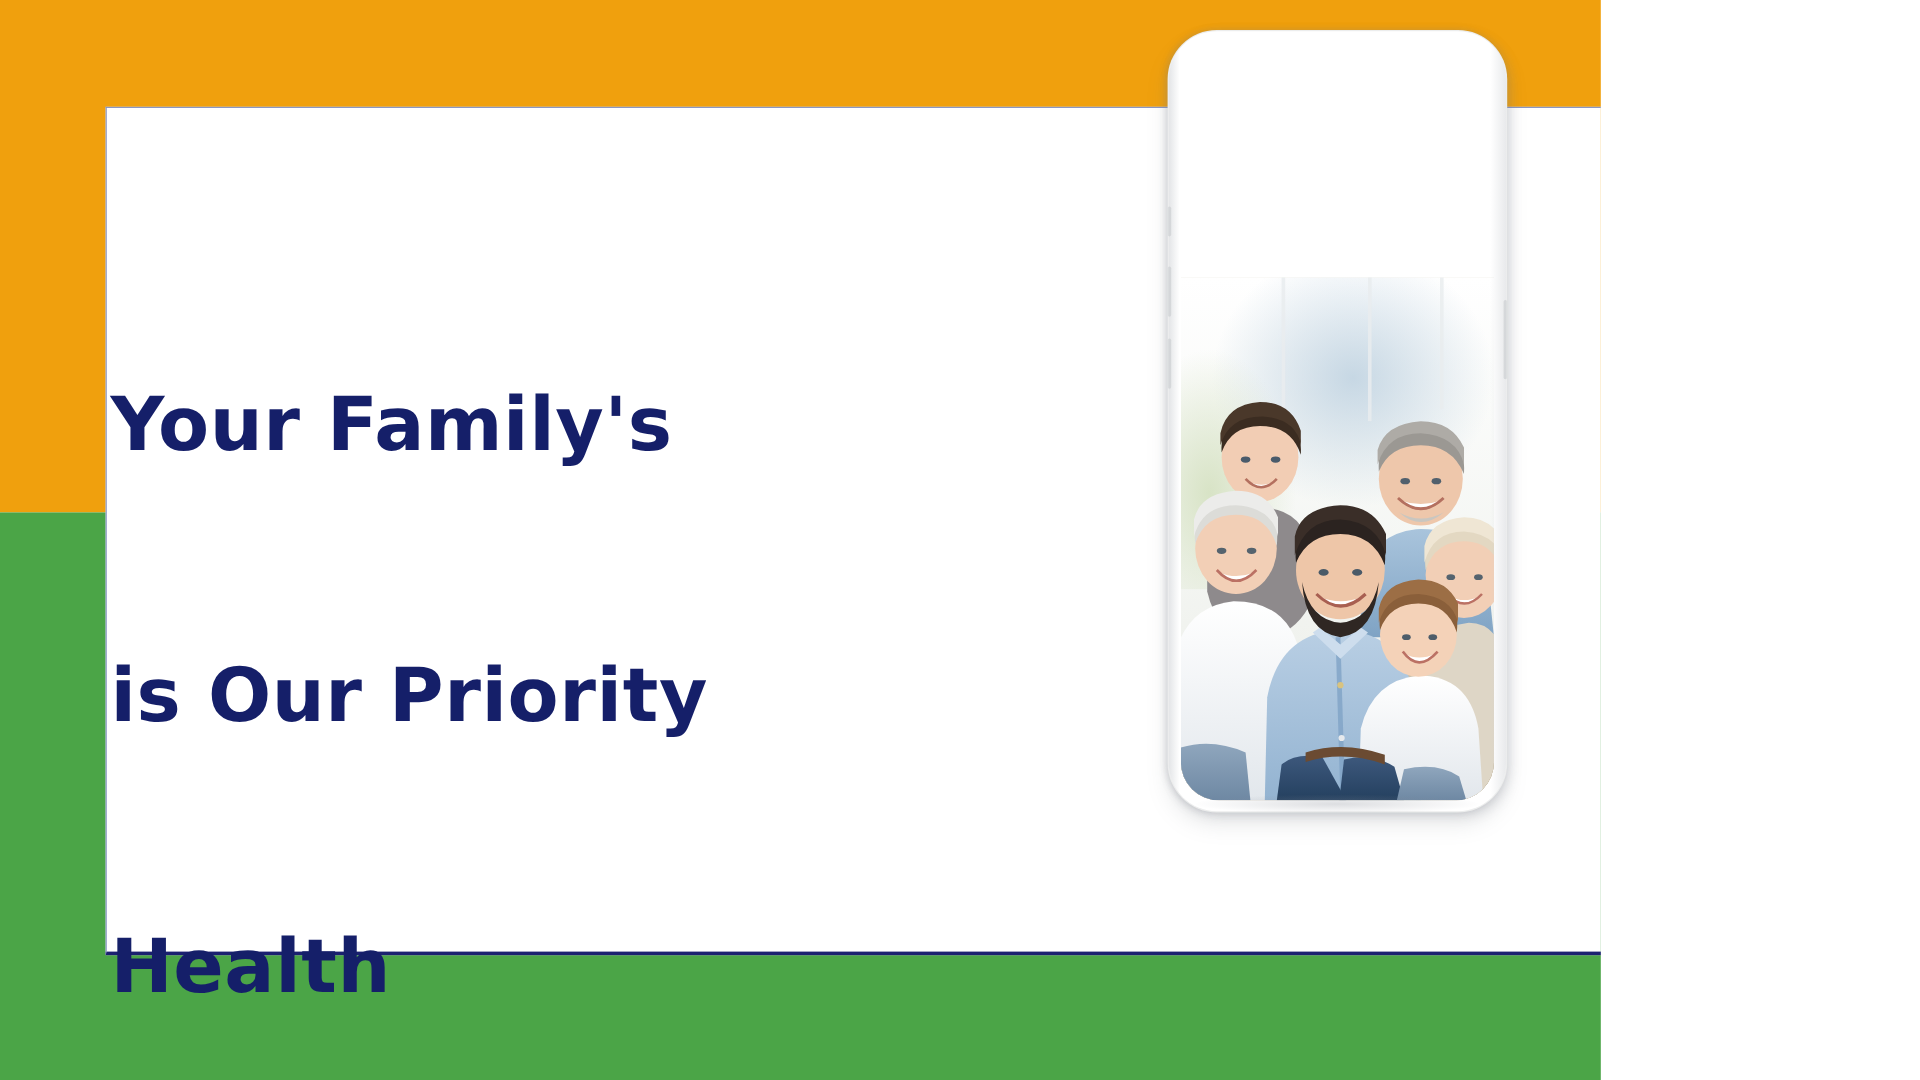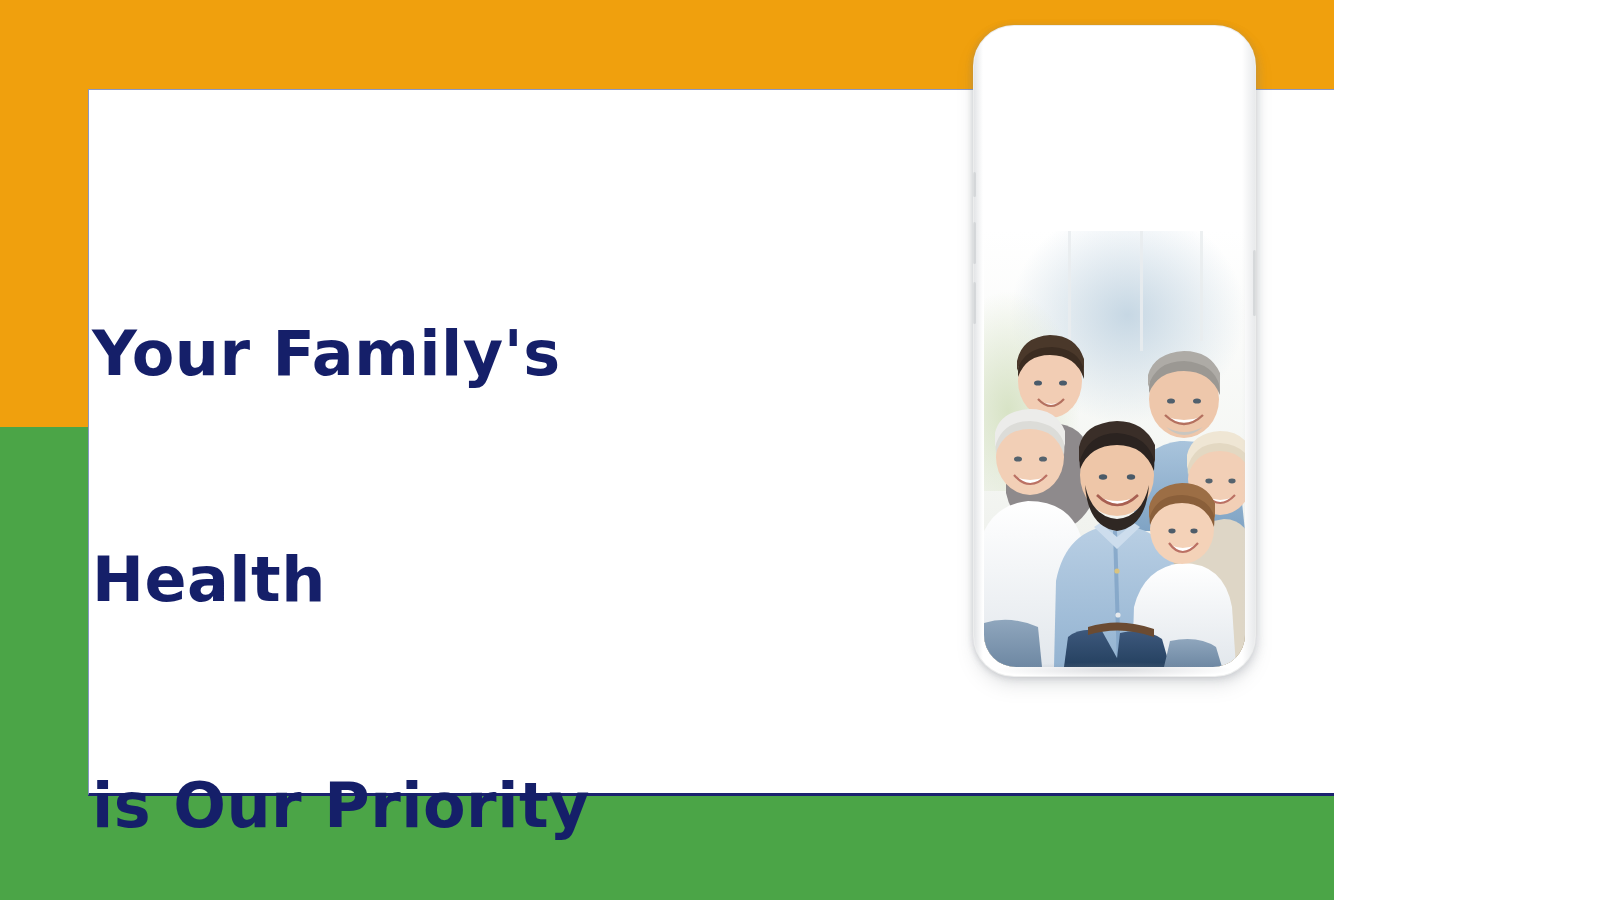--- a/index.html
+++ b/index.html
@@ -178,22 +178,22 @@
 
 <div class="slide">
 
   <div class="bg-band bg-orange"></div>
   <div class="bg-band bg-green"></div>
 
   <div class="card"></div>
 
   <div class="headline">
     <span class="headline-line">Your Family's</span>
+    <span class="headline-line">is Our Priority</span>
     <span class="headline-line">Health</span>
-    <span class="headline-line">is Our Priority</span>
   </div>
 
   <div class="phone">
     <div class="phone-body"></div>
 
     <div class="btn-side btn-silent"></div>
     <div class="btn-side btn-volup"></div>
     <div class="btn-side btn-voldn"></div>
     <div class="btn-power"></div>
 

